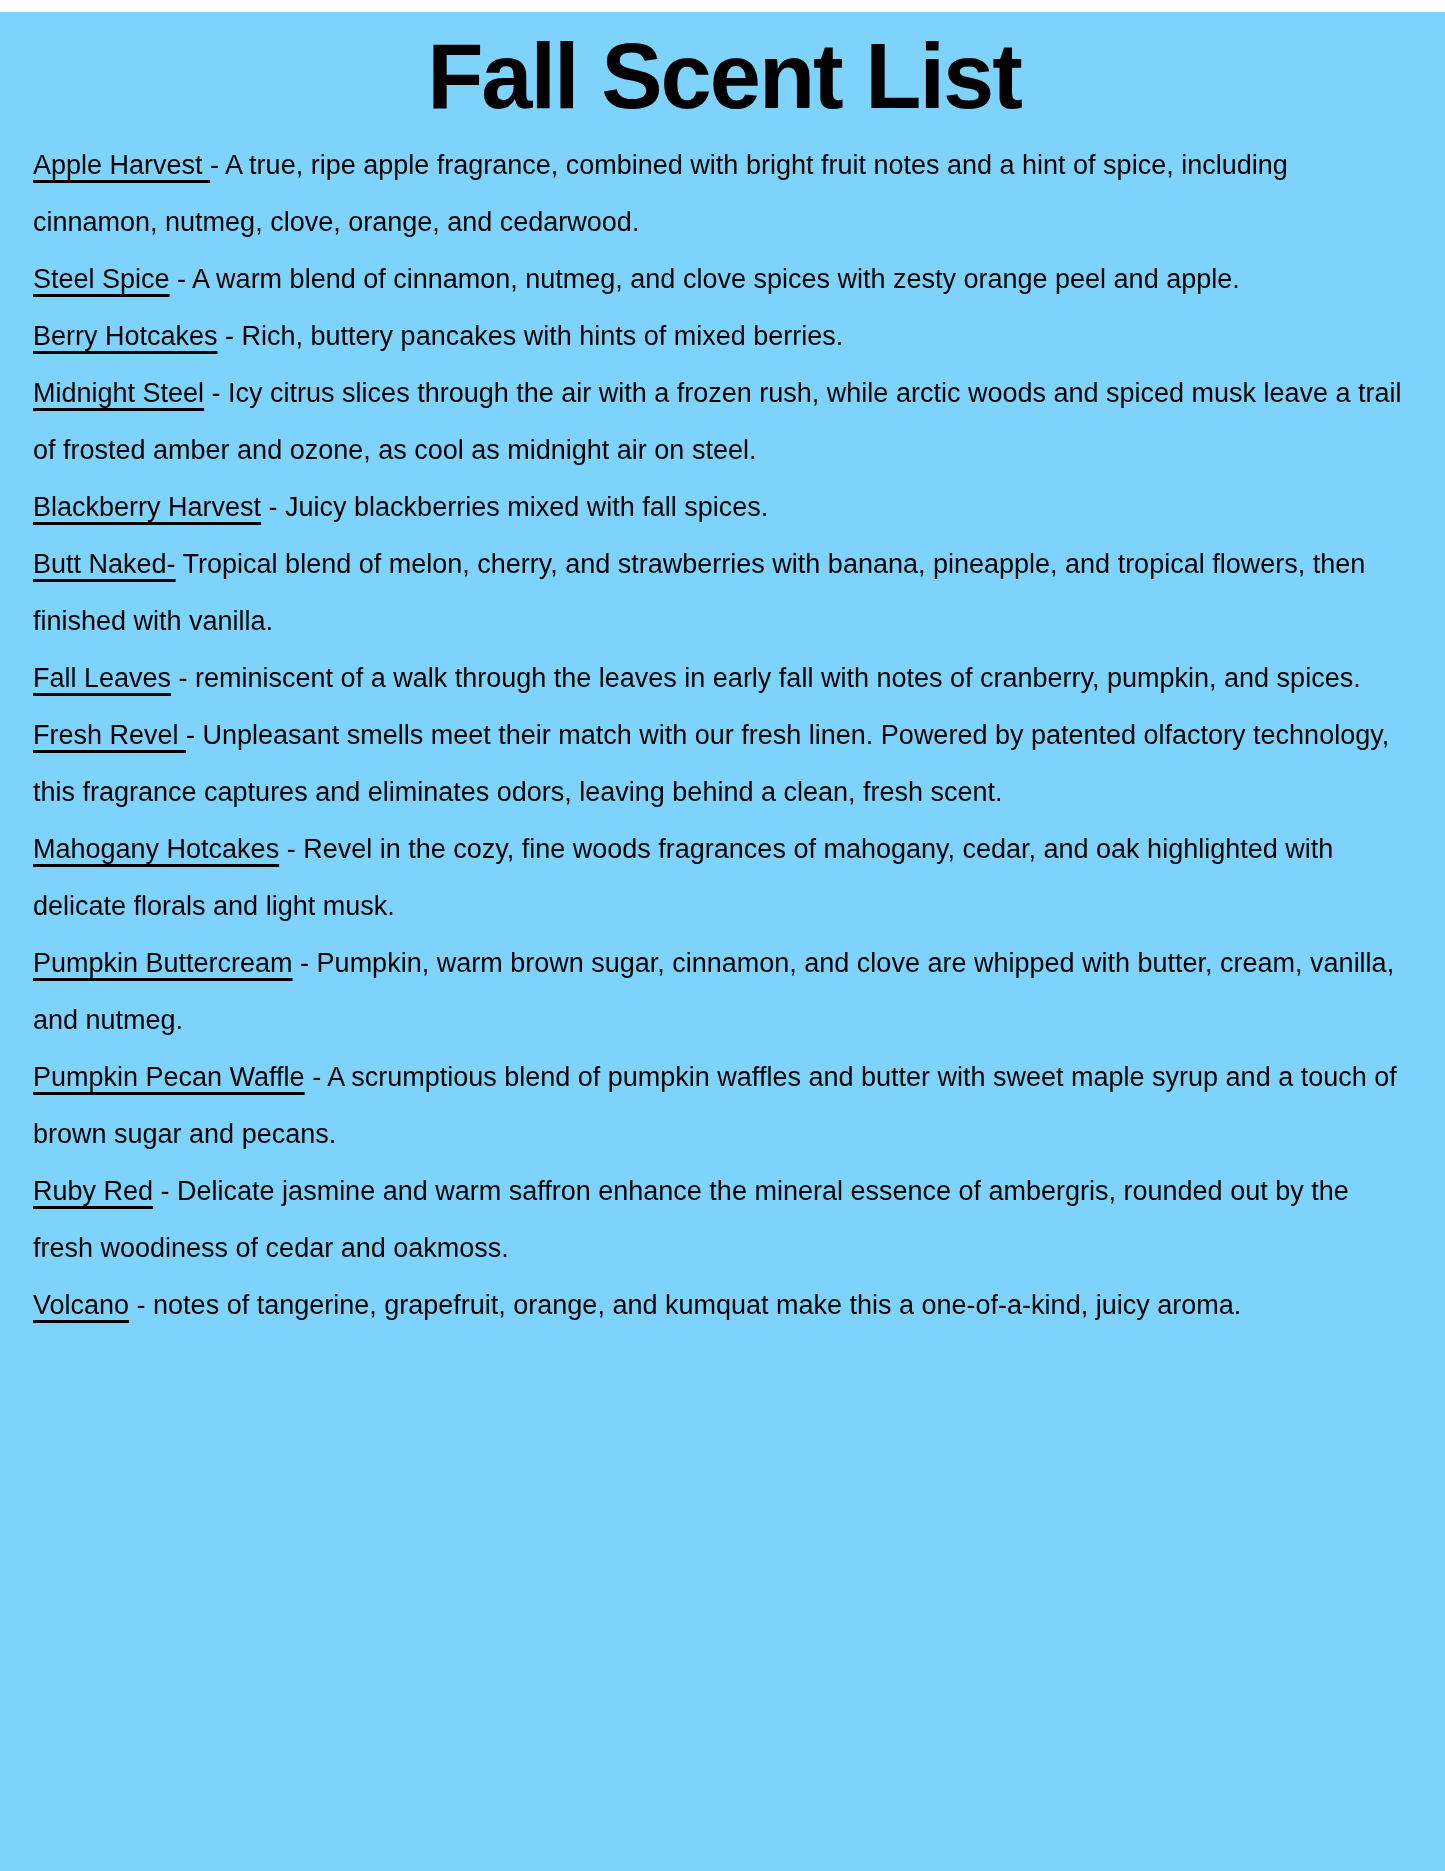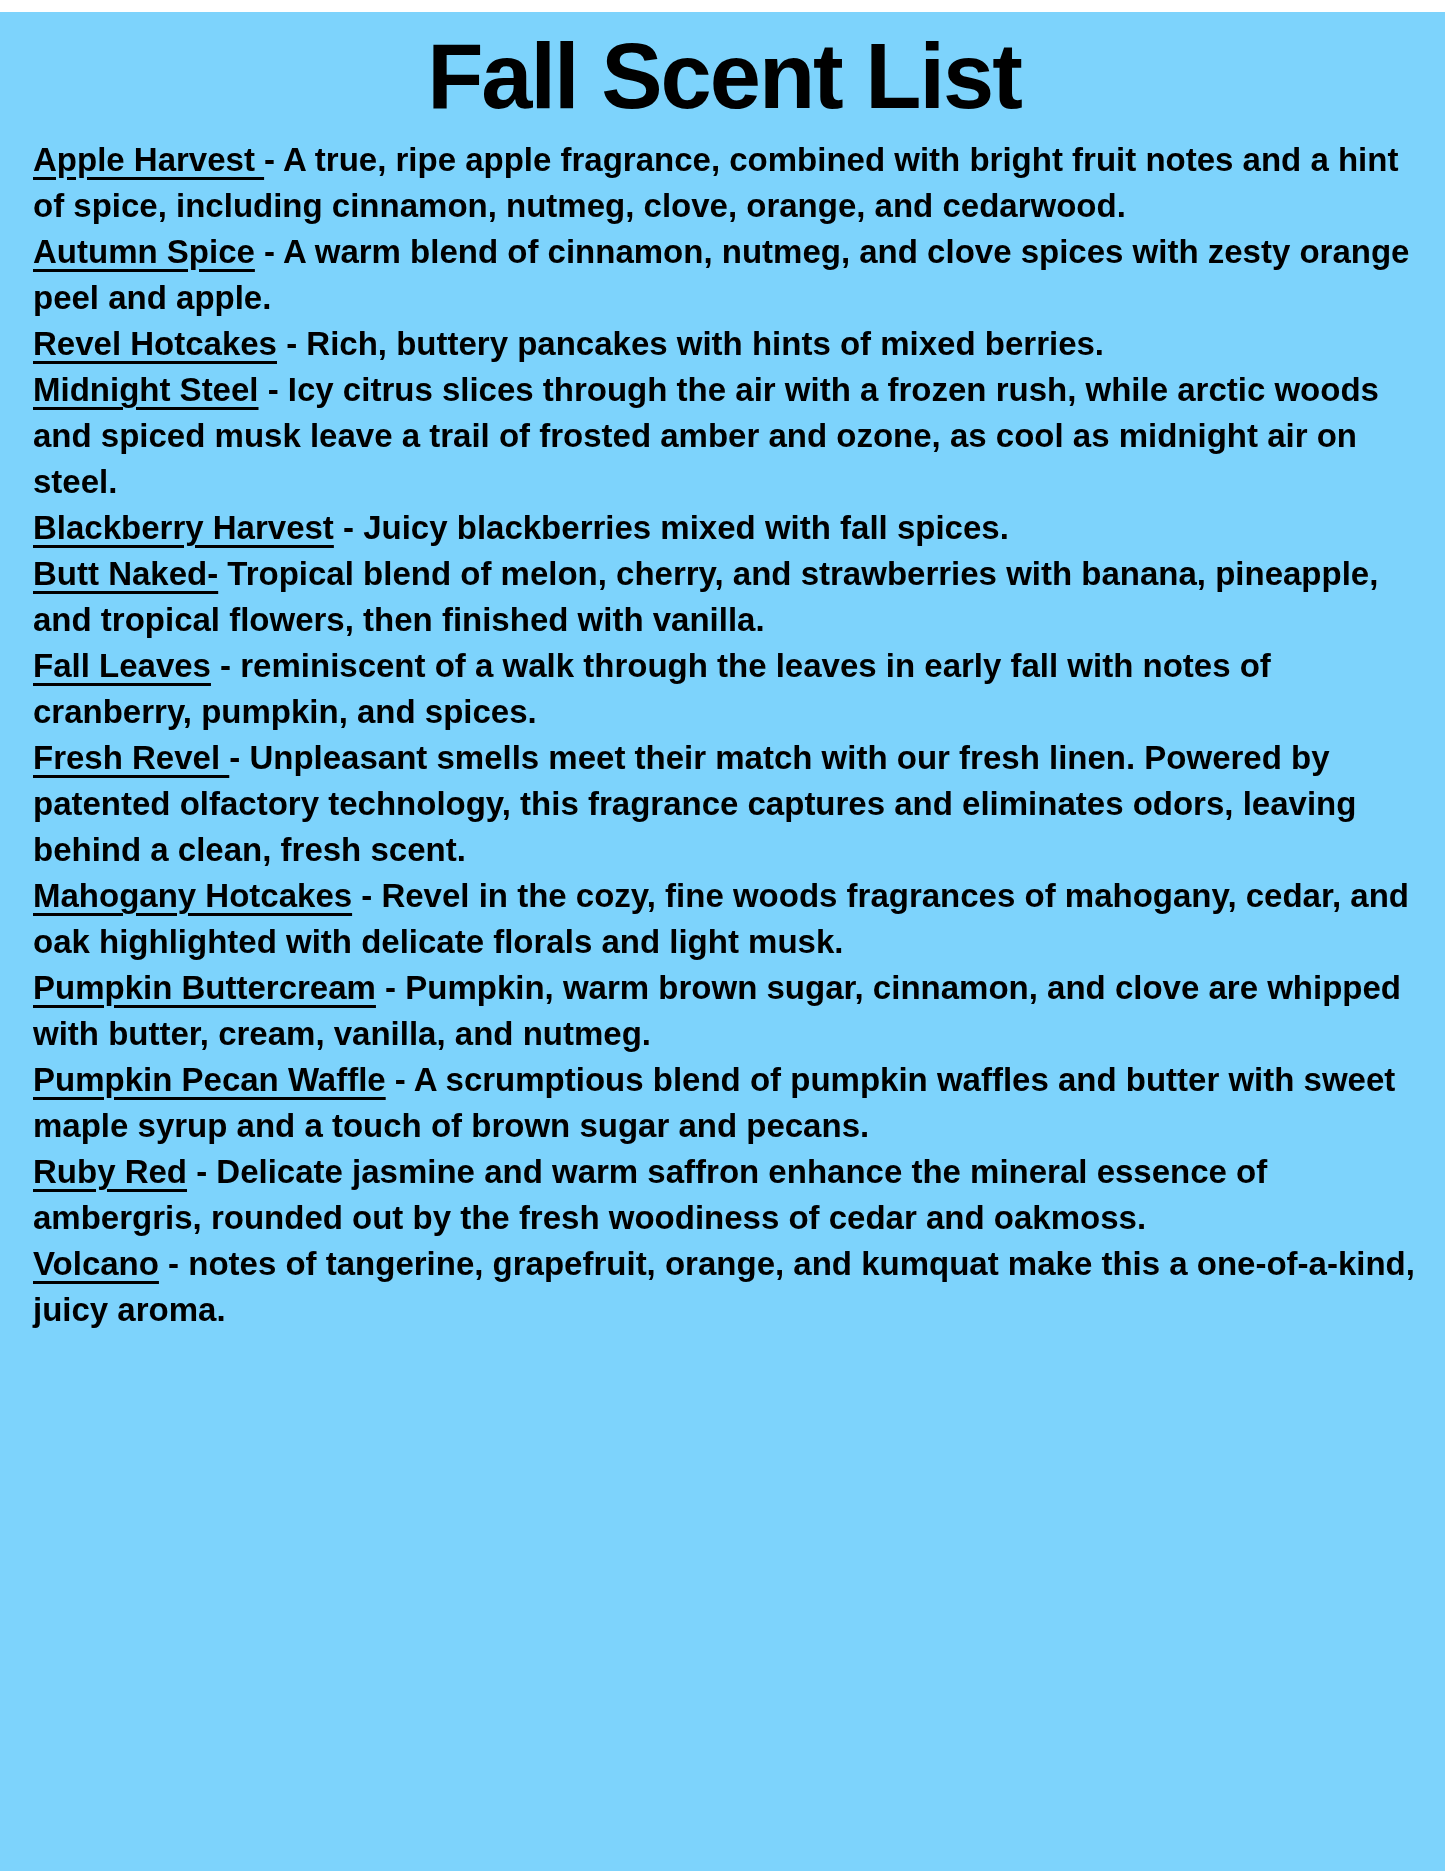--- a/index.html
+++ b/index.html
@@ -22,23 +22,23 @@
   .title {
     margin: 0 0 10px 0;
     text-align: center;
     font-size: 92px;
     line-height: 1.1;
     font-weight: 800;
     letter-spacing: -2px;
     color: #000000;
   }
   .scent-list {
-    font-size: 33px;
-    line-height: 46px;
-    font-weight: 700;
+    font-size: 27px;
+    line-height: 57px;
+    font-weight: 400;
   }
   .scent {
     margin: 0;
     white-space: pre-wrap;
   }
   .scent-name {
     text-decoration-line: underline;
     text-decoration-thickness: 3px;
     text-underline-offset: 6px;
     text-decoration-color: #000000;
@@ -46,23 +46,23 @@
 </style>
 </head>
 <body>
 
 <div class="page">
   <h1 class="title">Fall Scent List</h1>
 
   <div class="scent-list">
     <p class="scent"><span class="scent-name">Apple Harvest </span><span class="scent-rest">- A true, ripe apple fragrance, combined with bright fruit notes and a hint of spice, including cinnamon, nutmeg, clove, orange, and cedarwood.</span></p>
 
-    <p class="scent"><span class="scent-name">Autumn Spice</span><span class="scent-rest"> - A warm blend of cinnamon, nutmeg, and clove spices with zesty orange peel and apple.</span></p>
+    <p class="scent"><span class="scent-name">Steel Spice</span><span class="scent-rest"> - A warm blend of cinnamon, nutmeg, and clove spices with zesty orange peel and apple.</span></p>
 
-    <p class="scent"><span class="scent-name">Revel Hotcakes</span><span class="scent-rest"> - Rich, buttery pancakes with hints of mixed berries.</span></p>
+    <p class="scent"><span class="scent-name">Berry Hotcakes</span><span class="scent-rest"> - Rich, buttery pancakes with hints of mixed berries.</span></p>
 
 
     <p class="scent"><span class="scent-name">Midnight Steel</span><span class="scent-rest"> - Icy citrus slices through the air with a frozen rush, while arctic woods and spiced musk leave a trail of frosted amber and ozone, as cool as midnight air on steel.</span></p>
 
     <p class="scent"><span class="scent-name">Blackberry Harvest</span><span class="scent-rest"> - Juicy blackberries mixed with fall spices.</span></p>
 
     <p class="scent"><span class="scent-name">Butt Naked-</span><span class="scent-rest"> Tropical blend of melon, cherry, and strawberries with banana, pineapple, and tropical flowers, then finished with vanilla.</span></p>
 
     <p class="scent"><span class="scent-name">Fall Leaves</span><span class="scent-rest"> - reminiscent of a walk through the leaves in early fall with notes of cranberry, pumpkin, and spices.</span></p>
 

